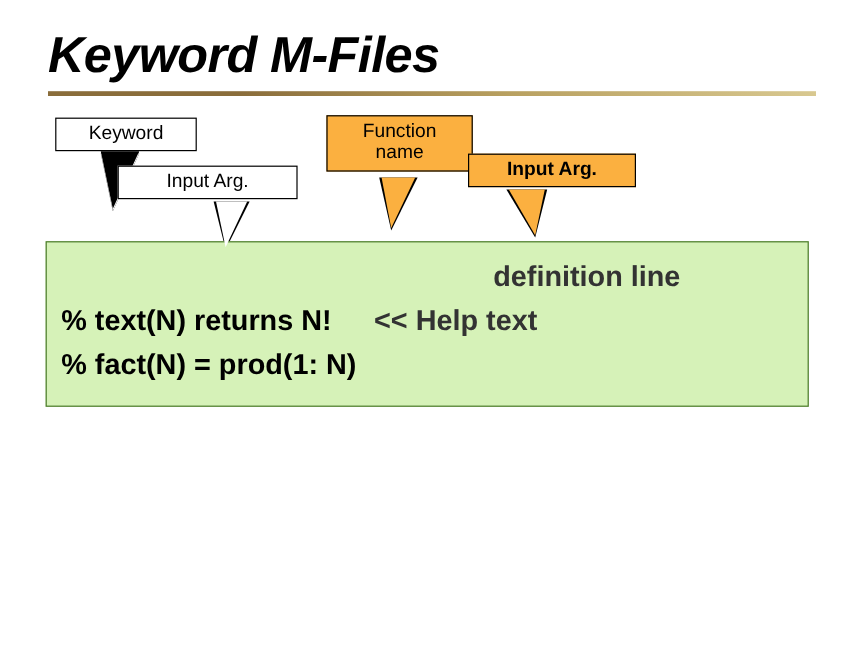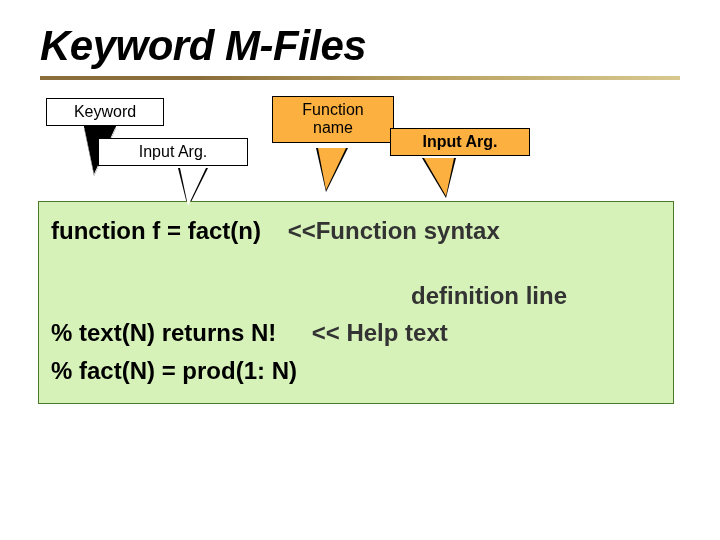--- a/index.html
+++ b/index.html
@@ -144,26 +144,21 @@
     </div>
 
     <div class="tail tail-input-border"></div>
     <div class="tail tail-input"></div>
     <div class="callout callout-orange c-input">
       <span>Input Arg.</span>
     </div>
   </div>
 
   <div class="codebox">
-    <div class="codeline">
-      <span>function f = fact(n)</span>
-      <span>&nbsp;&nbsp;</span>
-      <span class="annot">&lt;&lt;Function syntax</span>
-    </div>
-    <div class="codeline" style="padding-left:360px;margin-top:28px;">
+    <div class="codeline" style="padding-left:360px;">
       <span class="annot">definition line</span>
     </div>
     <div class="codeline">
       <span>% text(N) returns N!</span>
       <span style="display:inline-block;width:22px;"></span>
       <span class="annot">&lt;&lt; Help text</span>
     </div>
     <div class="codeline">
       <span>% fact(N) = prod(1: N)</span>
     </div>

